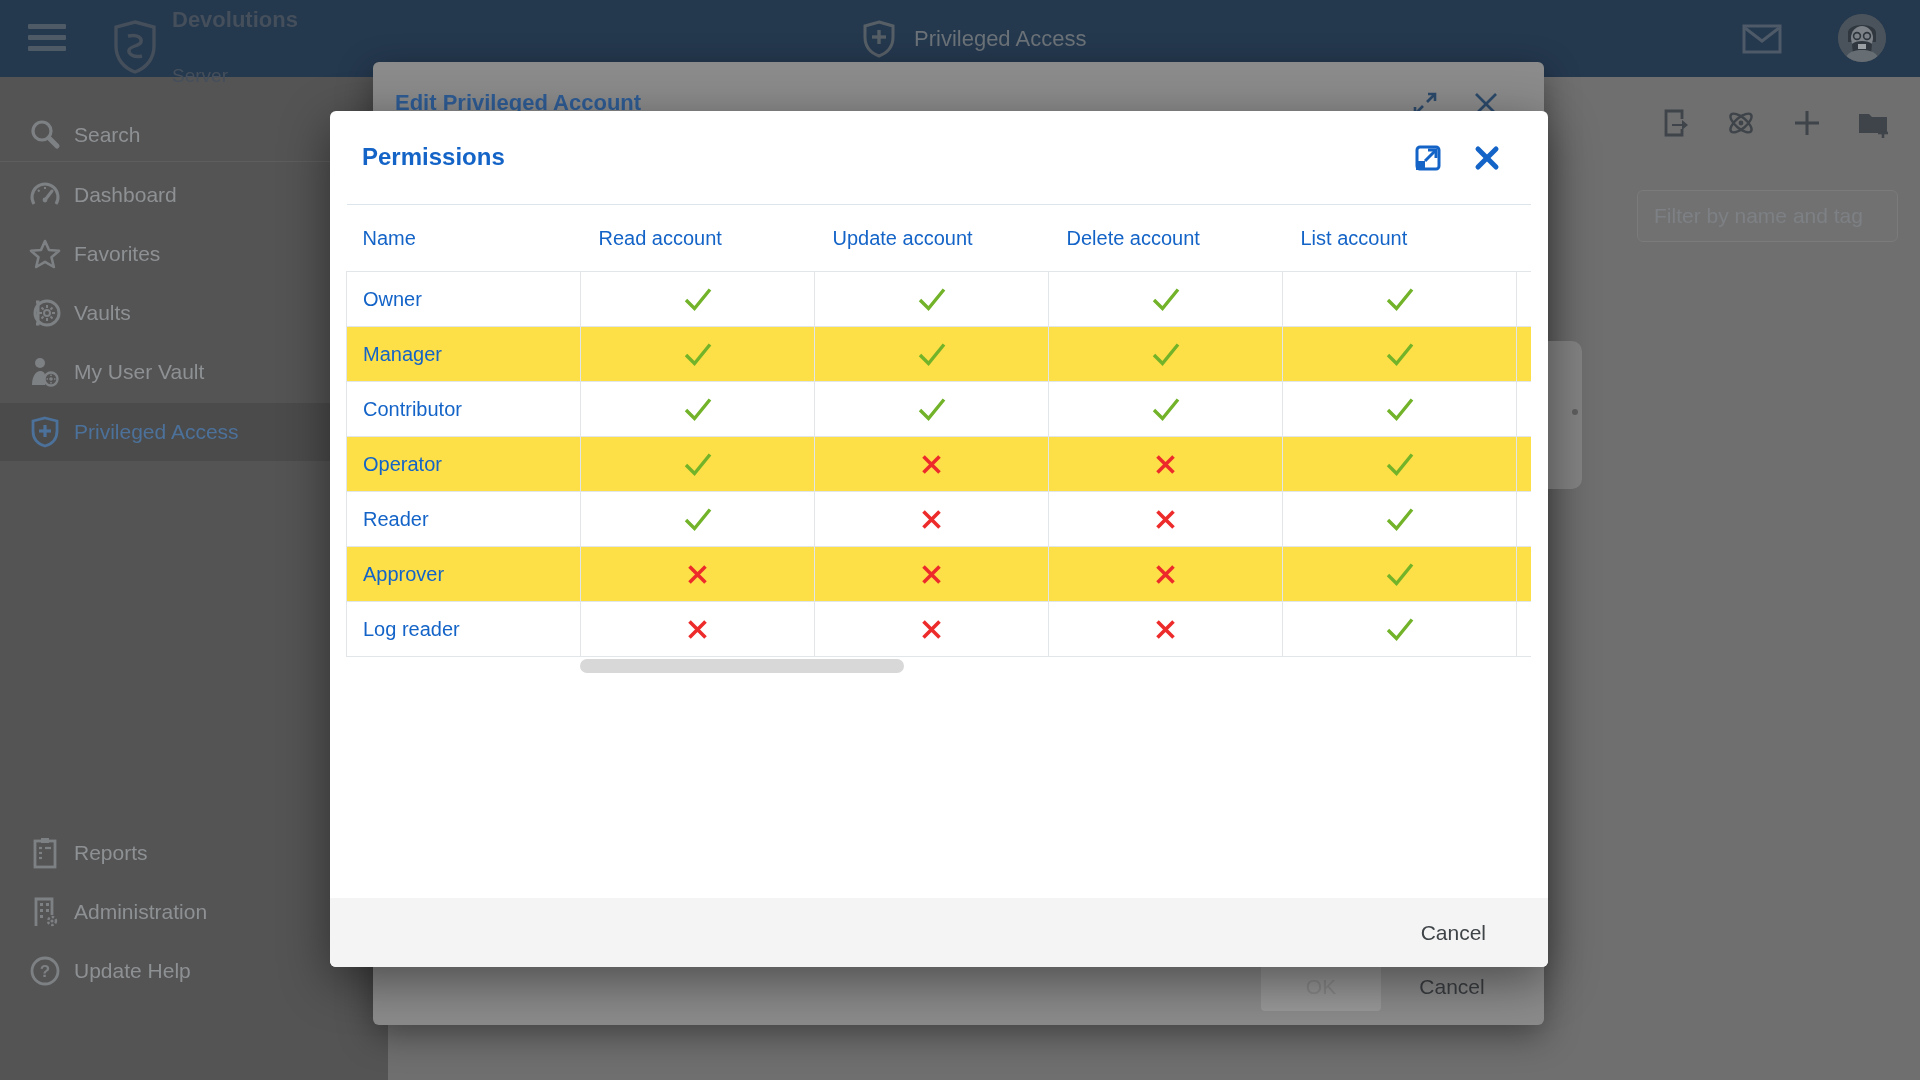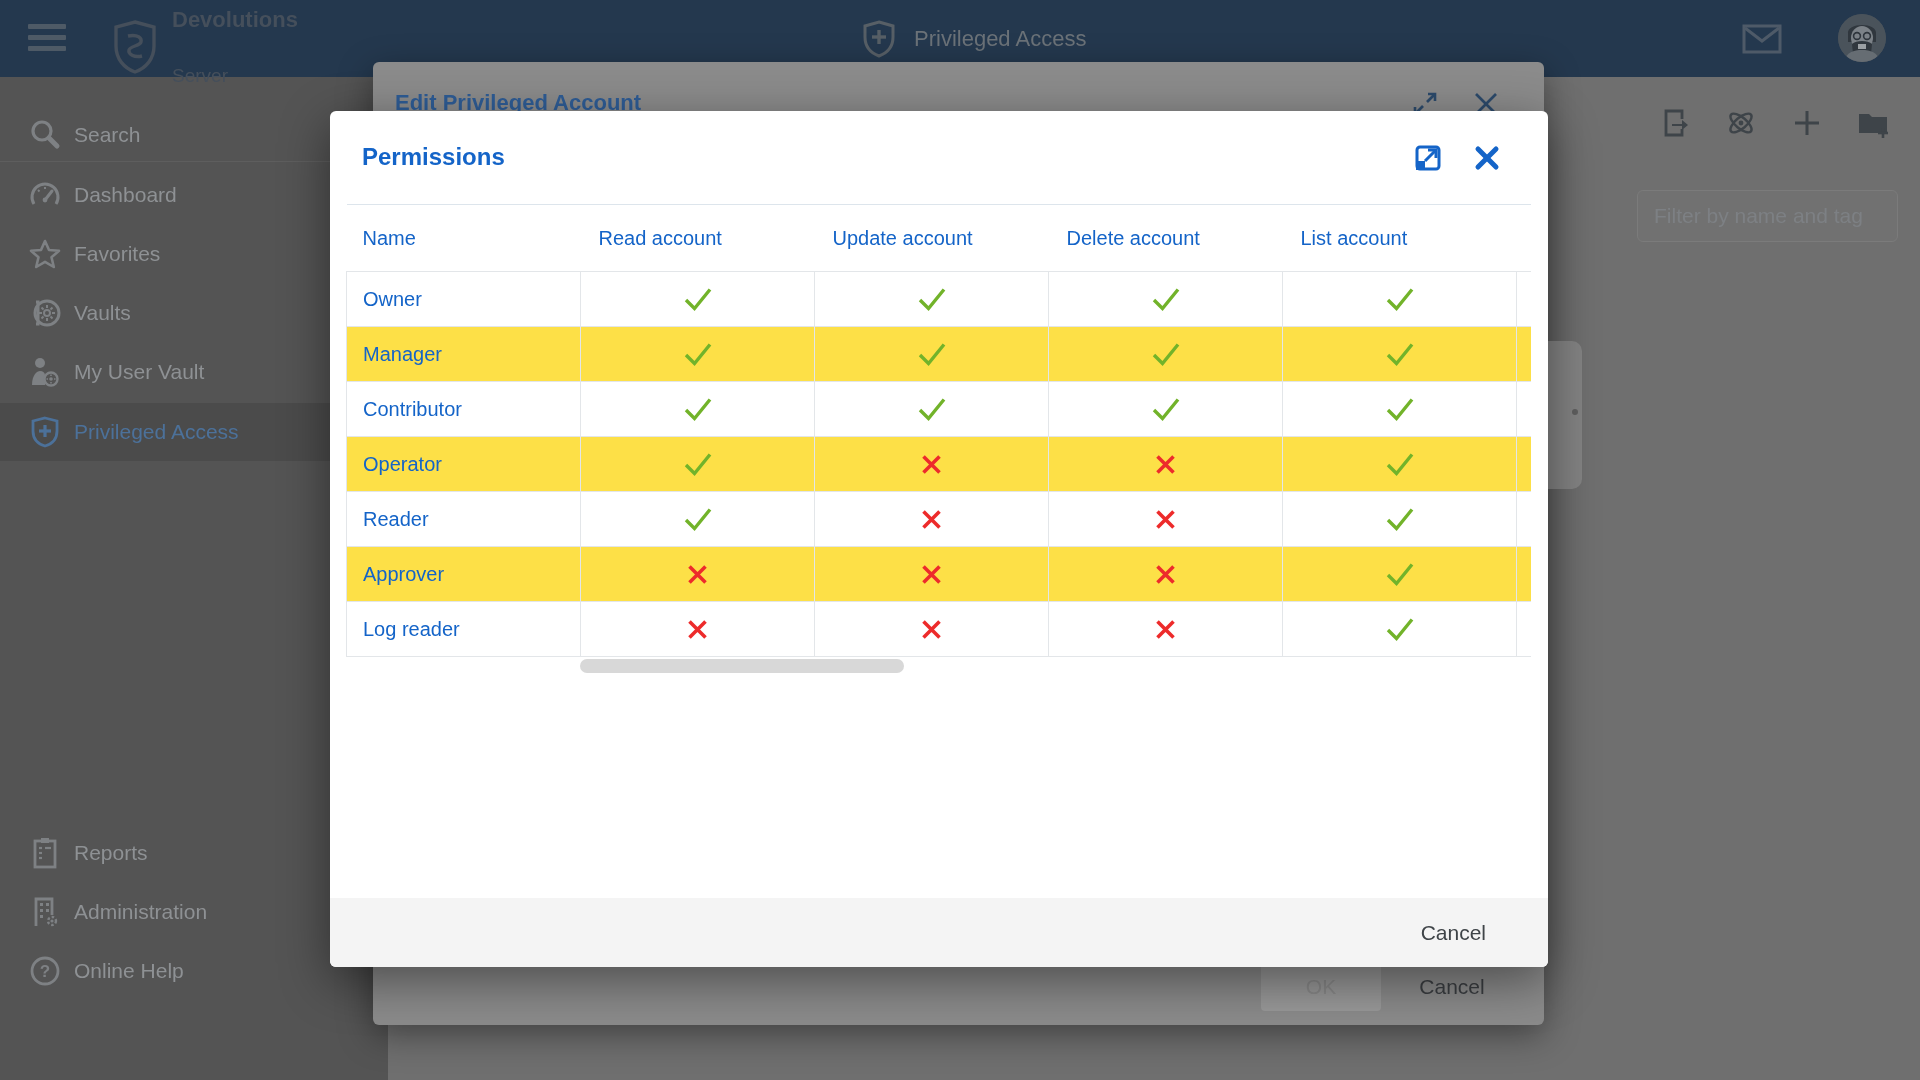--- a/index.html
+++ b/index.html
@@ -207,21 +207,21 @@
       </span>
       <span class="lbl">Administration</span>
     </div>
     <div class="side-item" style="top:865px">
       <span class="ic">
         <svg viewBox="0 0 34 34">
             <circle cx="17" cy="17" r="13" fill="none" stroke="#7E8184" stroke-width="2.8"></circle>
             <text x="17" y="23" text-anchor="middle" font-size="17" font-weight="bold" fill="#7E8184" font-family="Liberation Sans, sans-serif">?</text>
           </svg>
       </span>
-      <span class="lbl">Online Help</span>
+      <span class="lbl">Update Help</span>
     </div>
   </nav>
 
   <div class="toolbar-icons">
     <span class="tbi">
       <svg viewBox="0 0 34 34">
           <path d="M24 13 V5 H8 V29 H24 V23" fill="none" stroke="#3E4449" stroke-width="2.8"></path>
           <path d="M14 18 H24 V14 L30 19 L24 24 V20 H14 Z" fill="#3E4449"></path>
         </svg>
     </span>

